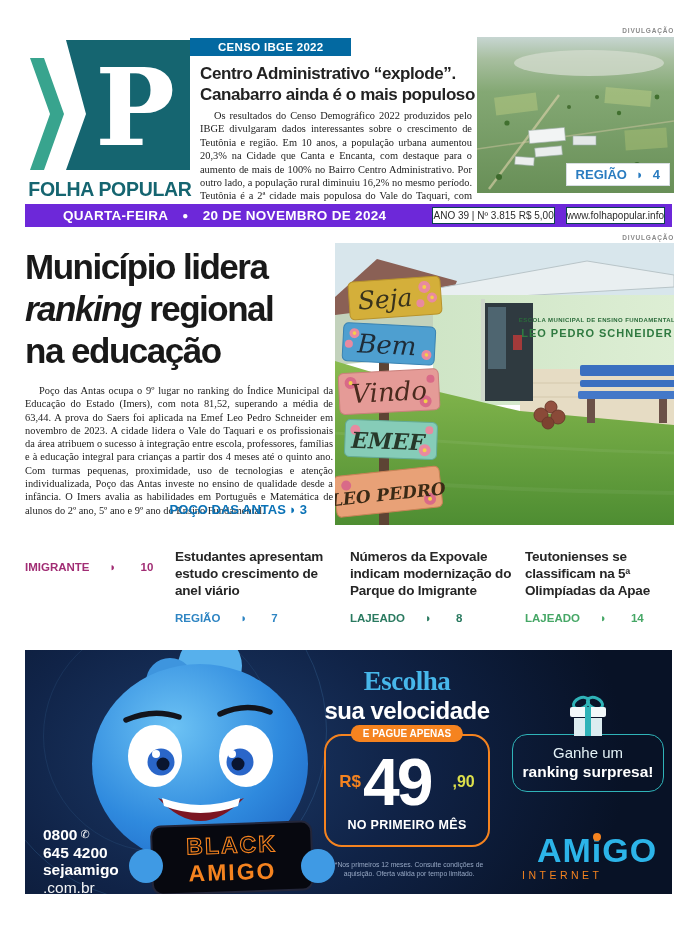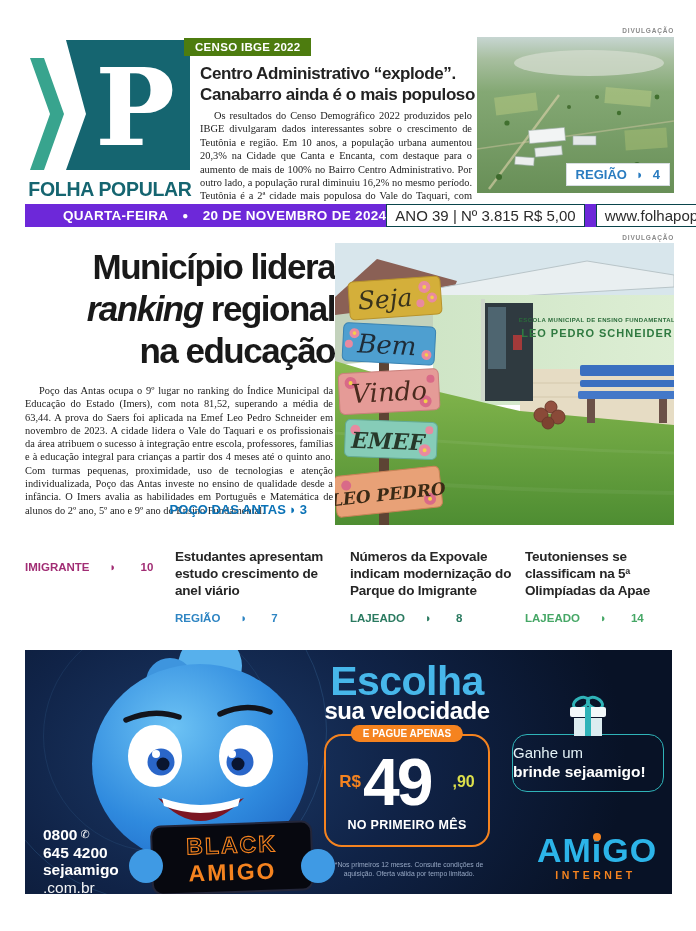--- a/index.html
+++ b/index.html
@@ -5,22 +5,22 @@
   html,body{margin:0;padding:0;background:#e9e9e9;}
   #page{position:relative;width:696px;height:931px;background:#fff;overflow:hidden;
         font-family:"Liberation Sans",sans-serif;color:#1c1c1c;}
 
   
   .logo{position:absolute;left:25px;top:30px;width:170px;height:168px;}
   .logo svg{display:block;}
   .logo-word{margin-top:3px;font-size:19.5px;font-weight:800;letter-spacing:-0.3px;
              color:#156570;text-align:center;white-space:nowrap;}
 
-  .kicker{position:absolute;left:184px;top:38px;background:#4d7c0f;color:#fff;
-          font-size:11.5px;font-weight:700;padding:3px 11px;letter-spacing:.3px;}
+  .kicker{position:absolute;left:190px;top:38px;background:#0369a1;color:#fff;
+          font-size:11.5px;font-weight:700;padding:3px 28px;letter-spacing:.3px;}
   .top-headline{position:absolute;left:200px;top:63px;width:282px;
           font-size:17px;line-height:21px;font-weight:700;letter-spacing:-0.4px;color:#222;}
   .top-body{position:absolute;left:200px;top:109px;width:272px;
           font-family:"Liberation Serif",serif;font-size:10.4px;line-height:13.4px;
           text-align:justify;color:#1b1b1b;}
   .top-body p{margin:0;text-indent:14px;}
 
   .credit{position:absolute;font-size:6.5px;color:#8a8a8a;letter-spacing:.8px;font-weight:700;}
   .credit.top{left:477px;top:27px;width:197px;text-align:right;}
   .credit.mid{left:335px;top:234px;width:339px;text-align:right;}
@@ -34,27 +34,27 @@
           display:flex;align-items:center;gap:9px;font-weight:700;font-size:13px;color:#2a7cc0;
           box-shadow:0 0 0 1px #d7dde2;}
   .photo-badge .arr{font-size:13px;line-height:1;}
 
   
   .datebar{position:absolute;left:25px;top:204px;width:647px;height:23px;background:#6d28d9;
           display:flex;align-items:center;}
   .datebar .d{color:#fff;font-weight:700;font-size:13.5px;letter-spacing:.3px;margin-left:38px;
           display:flex;align-items:center;gap:14px;white-space:nowrap;}
   .datebar .d .bullet{font-size:10px;}
-  .datebar .box{background:#fff;border:1px solid #0a454c;color:#2b2b2b;font-size:15px;
-          padding:2px 8px;white-space:nowrap;}
+  .datebar .box{background:#fff;border:1px solid #0a454c;color:#2b2b2b;font-size:10px;
+          padding:2px 0;white-space:nowrap;}
   .datebar .box.edition{margin-left:auto;}
   .datebar .box.site{margin-left:11px;margin-right:7px;}
 
   
-  .main-hl{position:absolute;left:25px;top:246px;width:310px;text-align:right;
+  .main-hl{position:absolute;left:25px;top:246px;width:310px;text-align:left;
           font-size:35px;line-height:42px;font-weight:800;letter-spacing:-1.5px;color:#191919;}
   .main-hl i{font-style:italic;}
   .main-body{position:absolute;left:25px;top:384px;width:308px;
           font-family:"Liberation Serif",serif;font-size:10.4px;line-height:13.3px;
           text-align:justify;color:#1b1b1b;}
   .main-body p{margin:0;text-indent:14px;}
   .main-tag{position:absolute;left:25px;top:502px;width:282px;text-align:right;
           font-weight:700;font-size:13px;color:#0a72b6;display:flex;justify-content:flex-end;
           align-items:center;gap:3px;}
   .main-tag .arr{font-size:13px;}
@@ -74,45 +74,45 @@
       background:radial-gradient(ellipse 420px 300px at 28% 45%, #1c3a68 0%, #102347 48%, #081226 100%);}
   .ring{position:absolute;border:1px solid rgba(100,180,240,.16);border-radius:50%;}
   .ring.r1{left:-40px;top:-90px;width:340px;height:340px;}
   .ring.r2{left:18px;top:-30px;width:230px;height:230px;border-color:rgba(100,180,240,.10);}
   .mascot{position:absolute;left:35px;top:0;}
   .ad-phone{position:absolute;left:18px;top:176px;color:#fff;font-weight:700;
       font-size:15.5px;line-height:17.5px;z-index:4;}
   .ad-phone .wa{font-size:11px;font-weight:400;vertical-align:2px;margin-left:3px;}
   .ad-phone .light{font-weight:400;opacity:.95;}
   .ad-center{position:absolute;left:286px;top:14px;width:192px;text-align:center;z-index:3;}
-  .ad-h1{font-size:41px;line-height:34px;font-weight:800;color:#47b7ea;letter-spacing:-0.5px;}
+  .ad-h1{font-size:27px;line-height:34px;font-weight:800;color:#47b7ea;letter-spacing:-0.5px;font-family:Liberation Serif, serif;}
   .ad-h2{font-size:24px;line-height:26px;font-weight:800;color:#fff;letter-spacing:-0.5px;}
   .price-box{position:absolute;left:299px;top:84px;width:166px;height:113px;z-index:3;
       border:2px solid #f5831f;border-radius:18px;box-sizing:border-box;}
   .pill{position:absolute;top:-11px;left:50%;transform:translateX(-50%);background:#f5831f;
       color:#fff;font-weight:700;font-size:10px;padding:3px 12px;border-radius:12px;white-space:nowrap;}
   .price-row{display:flex;align-items:center;justify-content:center;margin-top:14px;height:64px;}
   .cur{color:#f5831f;font-weight:700;font-size:17px;margin-right:2px;}
   .int{color:#fff;font-weight:800;font-size:66px;line-height:60px;letter-spacing:-3px;}
   .cents{color:#dde04b;font-weight:700;font-size:16px;margin-left:2px;padding-left:20px;}
   .price-note{text-align:center;color:#fff;font-weight:700;font-size:12.5px;letter-spacing:.3px;margin-top:4px;}
   .fine{position:absolute;left:296px;top:211px;width:176px;text-align:center;z-index:3;
       font-size:6.8px;line-height:8.6px;color:#97a8c4;}
   .gift-box{position:absolute;left:487px;top:84px;width:152px;height:58px;z-index:3;
-      border:1.5px solid #2fb3b8;border-radius:15px;box-sizing:border-box;text-align:left;padding-top:9px;}
+      border:1.5px solid #2fb3b8;border-radius:15px;box-sizing:border-box;text-align:center;padding-top:9px;}
   .gift-box .g1{font-size:15px;font-weight:400;color:#e3f1f6;line-height:18px;}
   .gift-box .g2{font-size:15.5px;font-weight:800;color:#fff;line-height:19px;}
   .gift-icon{position:absolute;left:52px;top:-42px;}
   .amigo{position:absolute;left:497px;top:182px;width:150px;text-align:center;z-index:3;}
   .amigo .brand{font-size:34px;font-weight:800;color:#2cb4e9;letter-spacing:1px;line-height:36px;}
   .amigo .brand .ai{position:relative;display:inline-block;}
   .amigo .brand .ai::after{content:"";position:absolute;width:8px;height:8px;border-radius:50%;
       background:#f5831f;top:1px;left:50%;transform:translateX(-50%);}
-  .amigo .sub{font-size:10.5px;font-weight:700;color:#f5831f;letter-spacing:3.5px;
-      text-align:center;padding-right:3px;margin-top:1px;}
+  .amigo .sub{font-size:10.5px;font-weight:400;color:#f5831f;letter-spacing:3.5px;
+      text-align:left;padding-right:3px;margin-top:1px;}
 </style>
 </head>
 <body>
 
 <div id="page">
 
   <div class="logo">
     <svg width="170" height="145" viewBox="0 0 170 145">
       <polygon points="5,28 19,28 39,84 19,140 5,140 25,84" fill="#38a48e"></polygon>
       <polygon points="41,10 165,10 165,140 41,140 61,84" fill="#156570"></polygon>
@@ -371,21 +371,21 @@
 
     <div class="gift-box">
       <svg class="gift-icon" width="46" height="46" viewBox="0 0 46 46">
         <ellipse cx="16" cy="10" rx="8" ry="5" fill="none" stroke="#2fb3b8" stroke-width="3" transform="rotate(-25 16 10)"></ellipse>
         <ellipse cx="30" cy="10" rx="8" ry="5" fill="none" stroke="#2fb3b8" stroke-width="3" transform="rotate(25 30 10)"></ellipse>
         <rect x="5" y="14" width="36" height="10" rx="2" fill="#f2f8fa"></rect>
         <rect x="9" y="25" width="28" height="18" fill="#dcecf0"></rect>
         <rect x="20" y="14" width="6" height="29" fill="#2fb3b8"></rect>
       </svg>
       <div class="g1">Ganhe um</div>
-      <div class="g2">brinde sejaamigo!</div>
+      <div class="g2">ranking surpresa!</div>
     </div>
 
     <div class="amigo">
       <div class="brand"><span>AM</span><span class="ai">i</span><span>GO</span></div>
       <div class="sub">INTERNET</div>
     </div>
   </div>
 
 </div>
 

